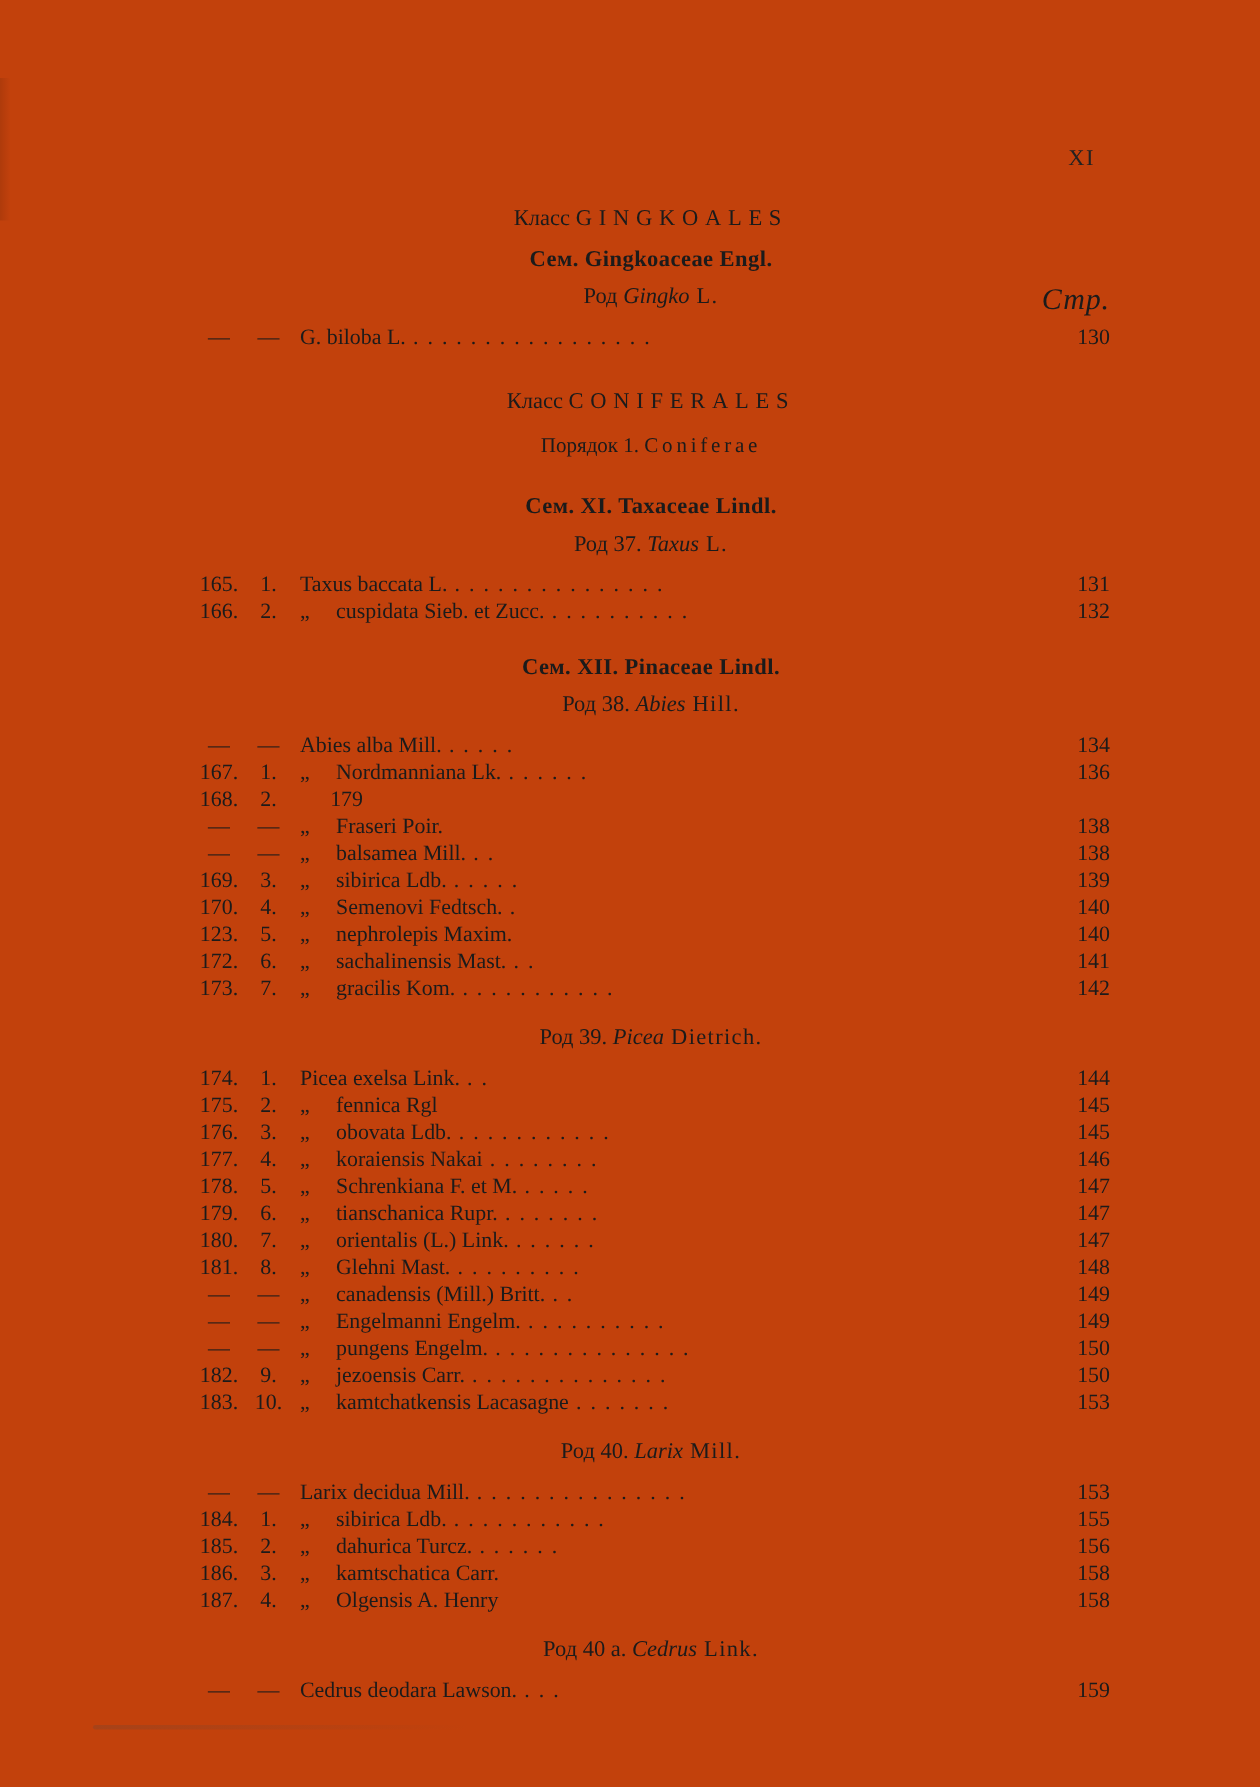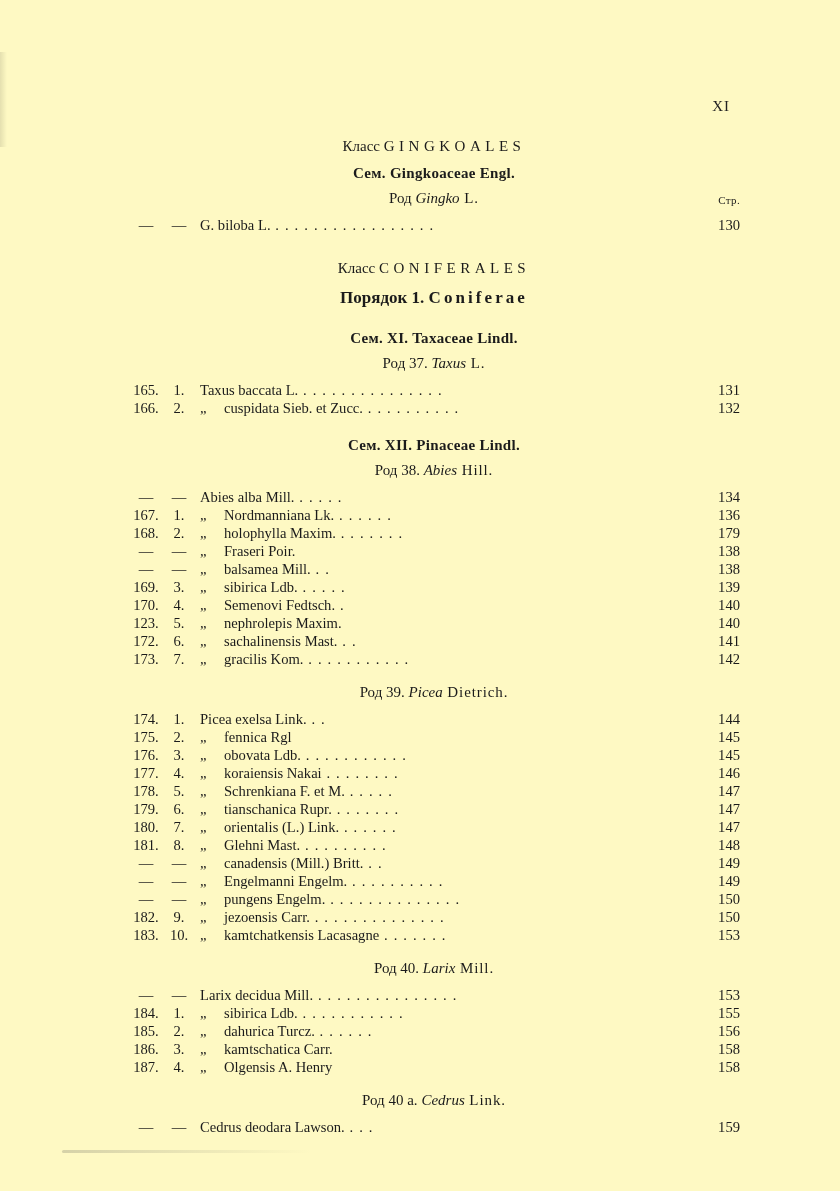--- a/index.html
+++ b/index.html
@@ -5,48 +5,48 @@
   * { box-sizing: border-box; }
   html, body { margin: 0; padding: 0; }
   body {
     width: 840px; height: 1191px;
     background: #e9e9e7;
     font-family: "Liberation Serif", "DejaVu Serif", serif;
   }
   .page {
     position: relative;
     width: 840px; height: 1191px;
-    background: #fef9c3;
+    background: #c2410c;
     color: #1b1b1b;
     overflow: hidden;
   }
   .corner-mark {
     position: absolute; top: 98px; right: 110px;
     font-size: 15px; letter-spacing: 1px; color: #222;
   }
   .content {
     position: absolute; top: 4px; left: 128px;
     width: 612px; padding-top: 132px;
   }
   .content > :first-child { margin-top: 0; }
 
   .h { text-align: center; font-size: 15px; line-height: 21px; }
   .h-class { margin: 24px 0 6px; }
   .h-class .sp { letter-spacing: 0.30em; }
-  .h-order { margin: 4px 0 6px; font-size: 17px; line-height: 25px; font-weight: bold; }
+  .h-order { margin: 4px 0 6px; font-size: 14px; line-height: 25px; }
   .h-order .sp { letter-spacing: 0.18em; }
   .h-family { margin: 18px 0 4px; font-weight: bold; letter-spacing: 0.02em; }
   .h-class + .h-family { margin-top: 4px; }
   .h-genus { margin: 2px 0 7px; position: relative; }
   .h-genus .gname { font-style: italic; }
   .h-genus .post { letter-spacing: 0.06em; }
   .rows + .h-genus { margin-top: 14px; }
   .str {
     position: absolute; right: 0; top: 2px;
-    font-size: 11px; font-weight: normal; letter-spacing: 0.03em;
+    font-size: 20px; font-weight: normal; letter-spacing: 0.03em; font-style: italic;
   }
 
   .rows { margin-top: 2px; }
   .row { display: flex; font-size: 14.6px; line-height: 18px; }
   .c-num  { flex: none; width: 36px; text-align: center; }
   .c-idx  { flex: none; width: 30px; text-align: center; }
   .c-name { flex: 1; padding-left: 6px; white-space: nowrap; overflow: hidden; }
   .ditto  { display: inline-block; width: 24px; }
   .leader { letter-spacing: 0.08em; }
   .c-page { flex: none; width: 48px; text-align: right; }
@@ -109,21 +109,20 @@
         </div>
         <div class="row">
           <span class="c-num">167.</span>
           <span class="c-idx">1.</span>
           <span class="c-name"><span class="ditto">„</span><span class="nm">Nordmanniana Lk.</span><span class="leader"> . . . . . .</span></span>
           <span class="c-page">136</span>
         </div>
         <div class="row">
           <span class="c-num">168.</span>
           <span class="c-idx">2.</span>
-          <span class="c-name"><span class="ditto">„</span><span class="nm">holophylla Maxim.</span><span class="leader"> . . . . . . .</span></span>
           <span class="c-page">179</span>
         </div>
         <div class="row">
           <span class="c-num">—</span>
           <span class="c-idx">—</span>
           <span class="c-name"><span class="ditto">„</span><span class="nm">Fraseri Poir.</span></span>
           <span class="c-page">138</span>
         </div>
         <div class="row">
           <span class="c-num">—</span>

